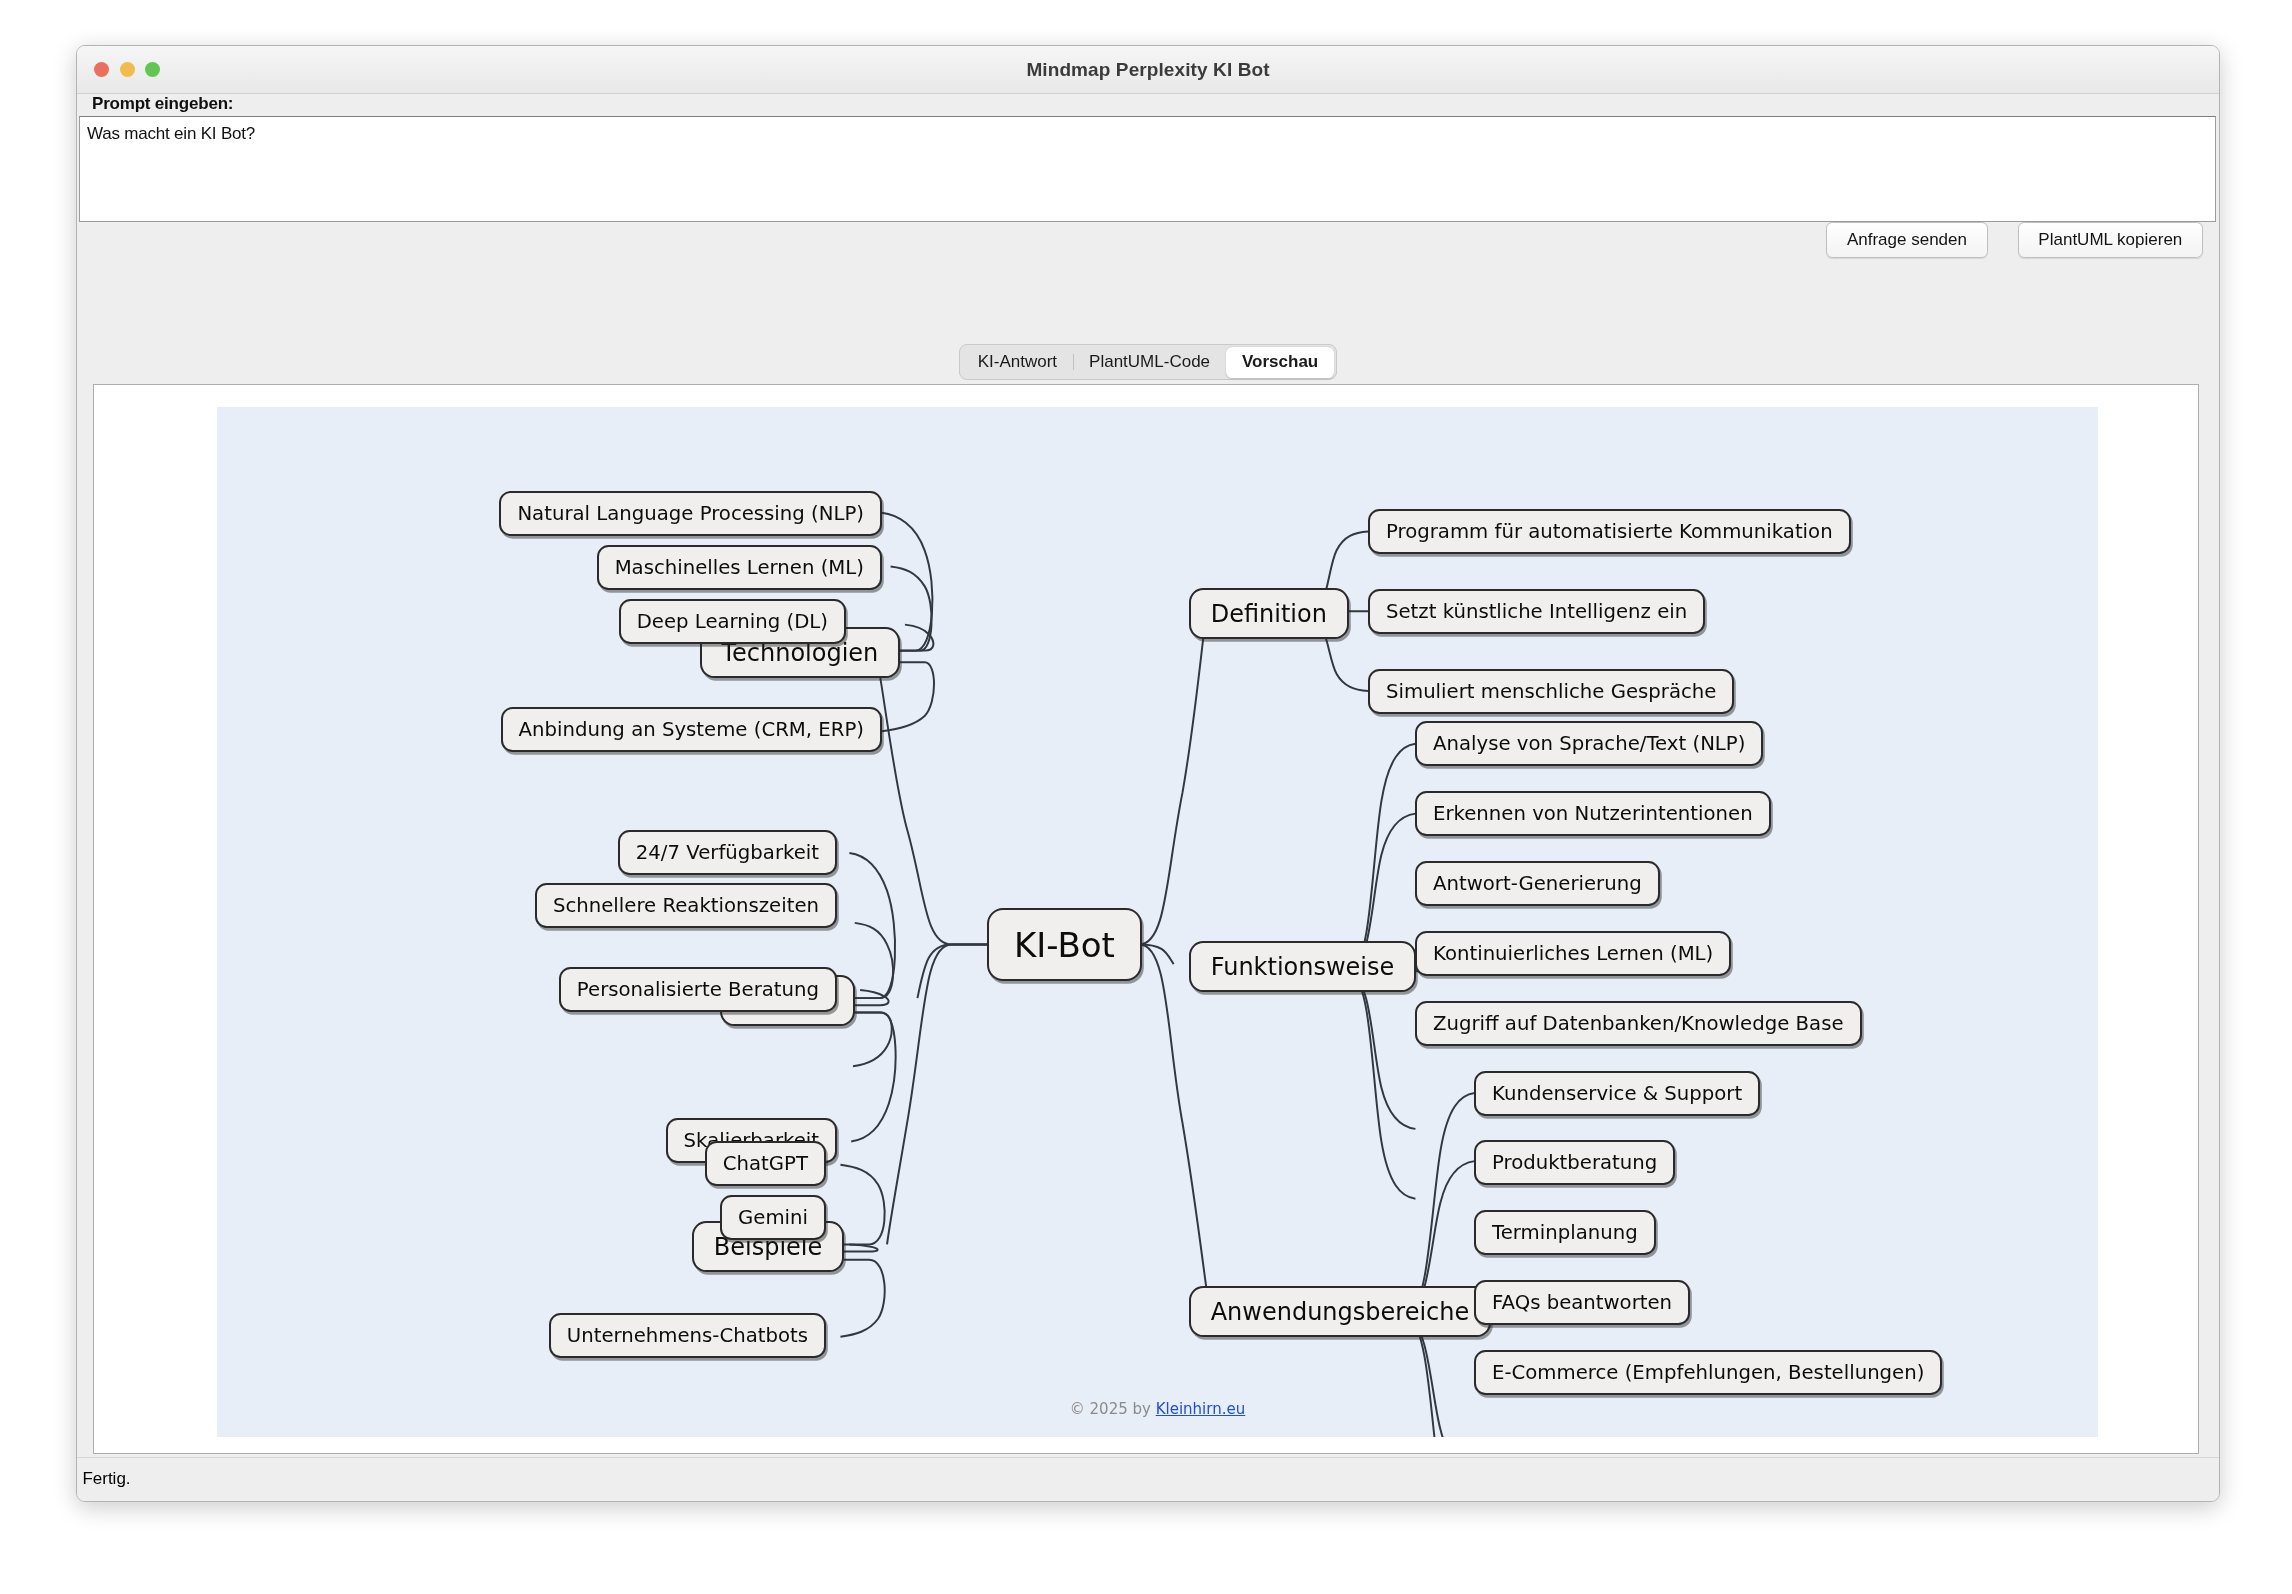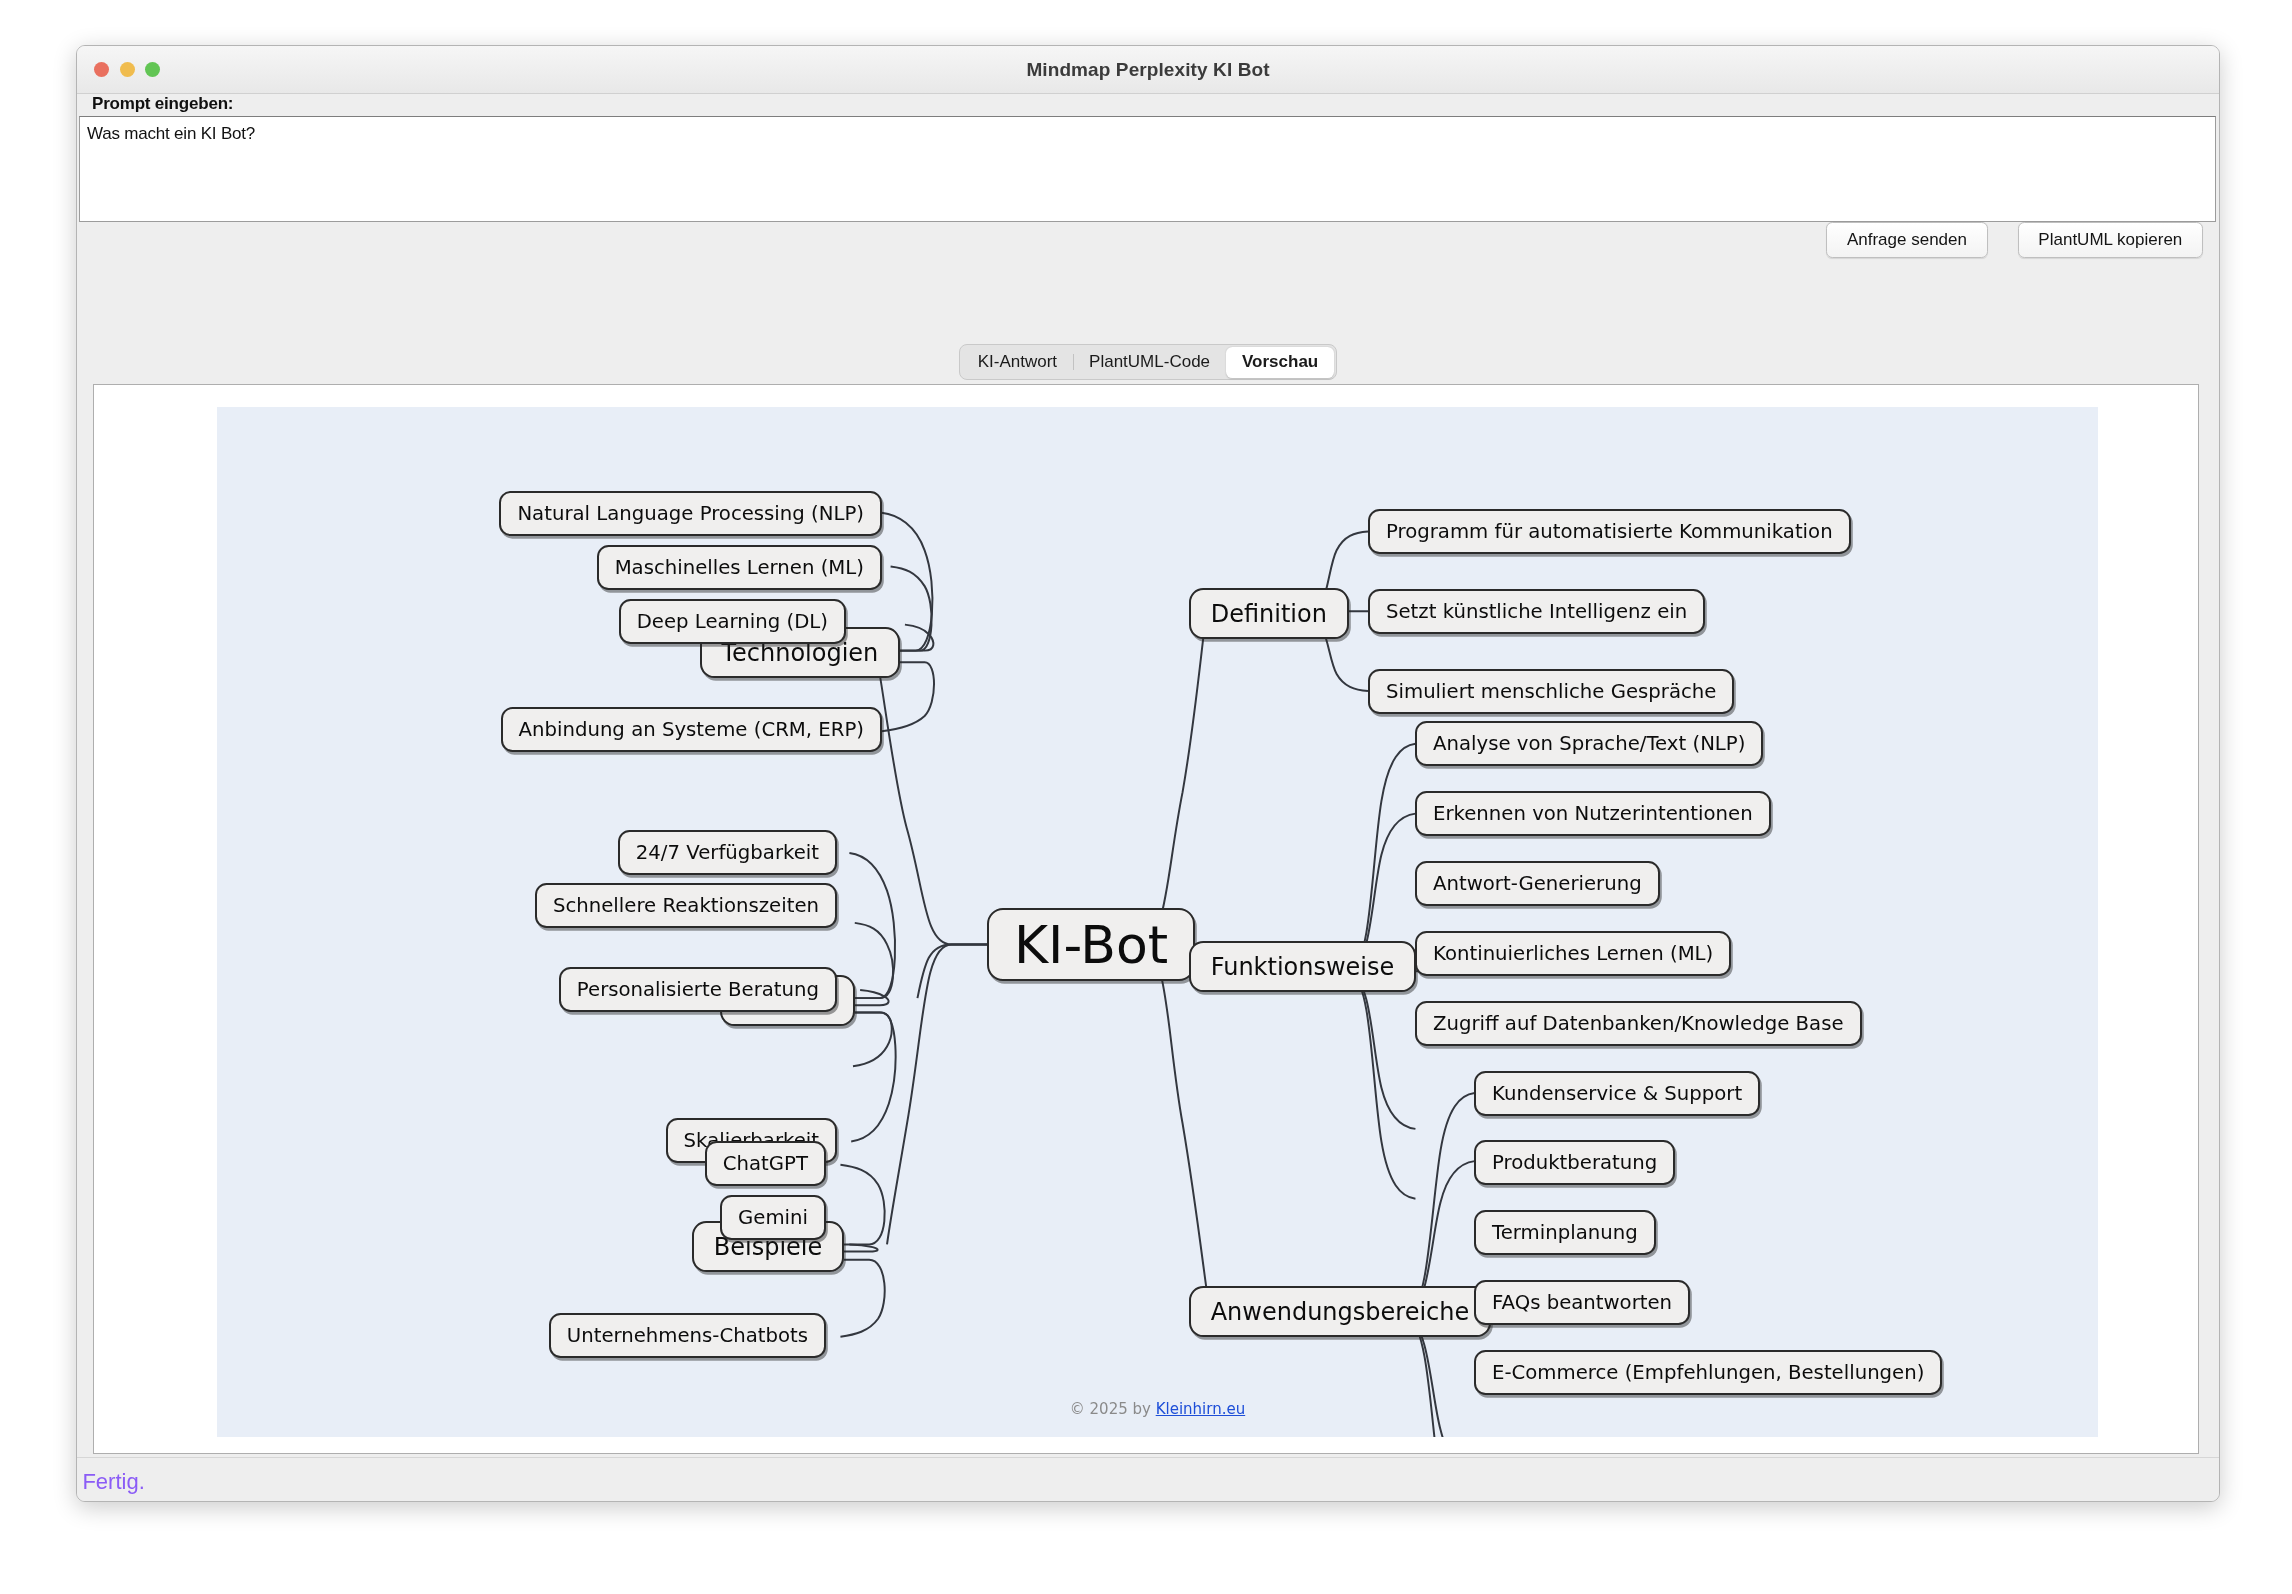--- a/index.html
+++ b/index.html
@@ -196,21 +196,21 @@
     display: flex;
     align-items: center;
     justify-content: center;
     color: #0c0c0c;
     white-space: nowrap;
     box-shadow: 1.8px 2.7px 0 rgba(40,40,40,0.45);
     font-family: "DejaVu Sans", sans-serif;
   }
   .node.leaf   { font-size: 19.7px; height: 45px; padding: 0 16px; border-radius: 11.6px; }
   .node.branch { font-size: 24px; height: 51px; padding: 0 19.7px; border-width: 2.7px; border-radius: 14.3px; }
-  .node.root   { font-size: 52px; height: 73px; padding: 0 25px; border-width: 2.7px; border-radius: 16px; }
+  .node.root   { font-size: 34px; height: 73px; padding: 0 25px; border-width: 2.7px; border-radius: 16px; }
 
   .footer-credit {
     position: absolute;
     left: 0; right: 0;
     bottom: 19.7px;
     text-align: center;
     font-size: 15px;
     color: #8a8a8a;
     font-family: "DejaVu Sans", sans-serif;
   }
@@ -225,22 +225,22 @@
     left: 0; right: 0;
     bottom: 0;
     height: 43px;
     background: #eeeeee;
     border-top: 0.9px solid #d6d6d6;
   }
   .status-text {
     position: absolute;
     left: 5.4px;
     top: 10.7px;
-    font-size: 22px;
-    color: #8b5cf6;
+    font-size: 17px;
+    color: #000000;
   }
 </style>
 </head>
 <body>
 
 <div id="root">
 
   <div class="window">
 
     <div class="titlebar">

